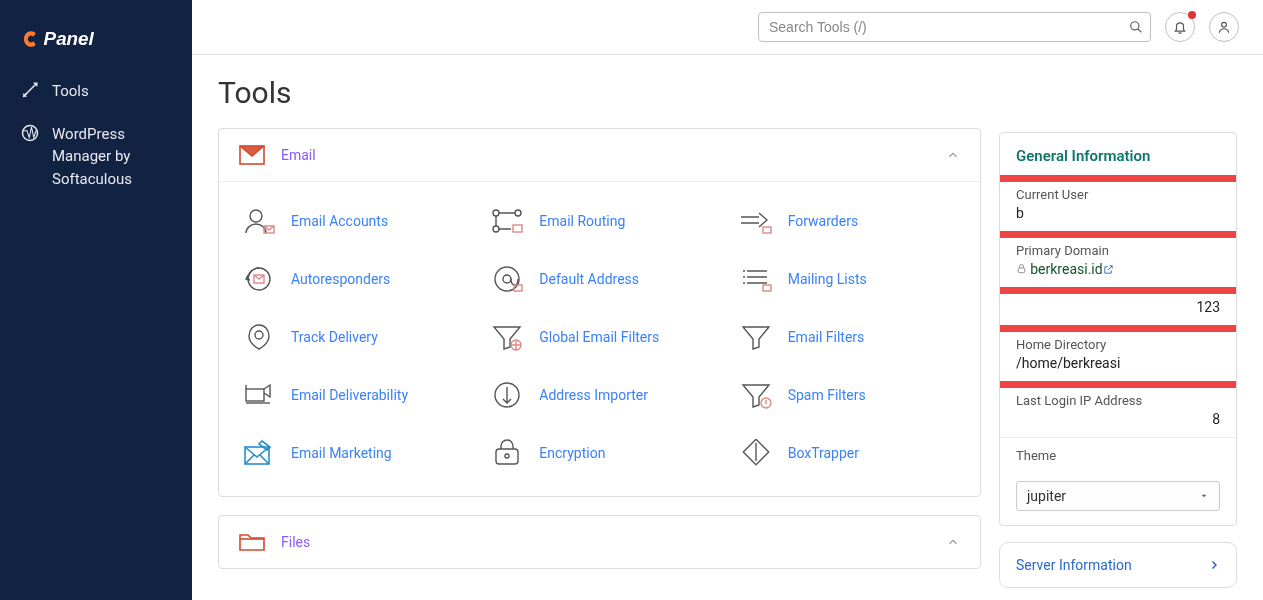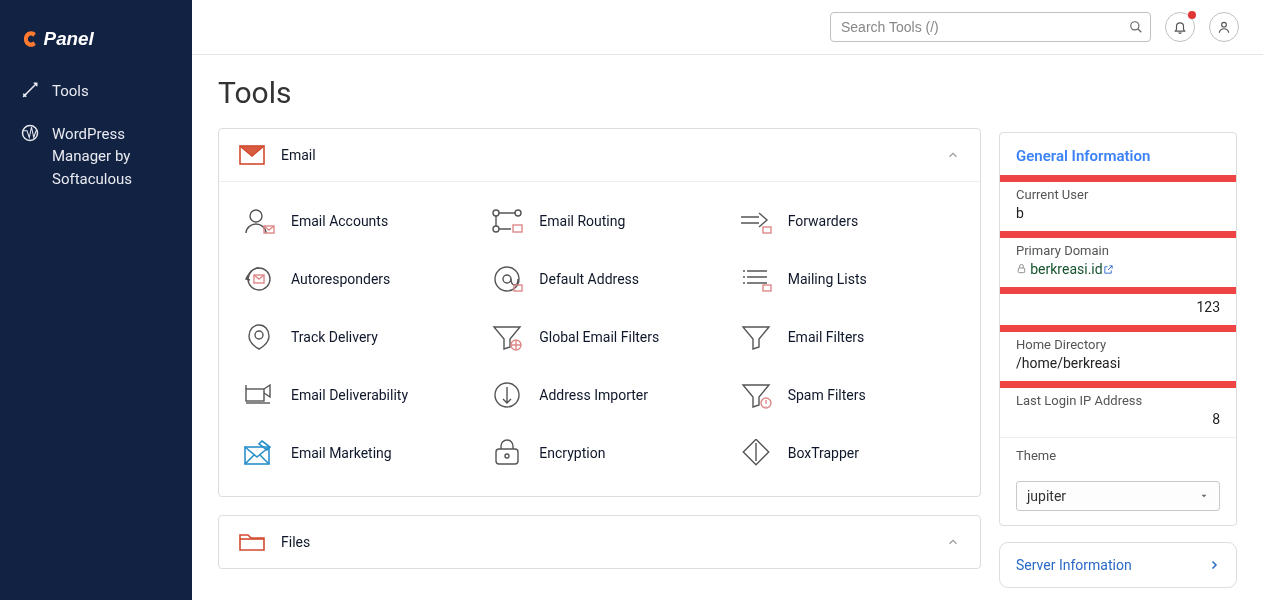--- a/index.html
+++ b/index.html
@@ -59,21 +59,21 @@
     height: 55px;
     border-bottom: 1px solid #e5e5e5;
     display: flex;
     align-items: center;
     justify-content: flex-end;
     padding: 0 24px;
     gap: 14px;
   }
   .search-wrap {
     position: relative;
-    width: 321px;
+    width: 393px;
   }
   .search-input {
     width: 100%;
     height: 30px;
     border: 1px solid #c0c0c0;
     border-radius: 4px;
     padding: 0 32px 0 10px;
     font-size: 14px;
     color: #555;
     background: #fff;
@@ -142,21 +142,21 @@
   .panel-header .ph-icon {
     width: 26px;
     height: 20px;
     margin-right: 16px;
     display: inline-flex;
     align-items: center;
     justify-content: center;
   }
   .panel-header .ph-title {
     font-size: 14px;
-    color: #0f172a;
+    color: #8b5cf6;
     flex: 1;
   }
   .panel-header .ph-chevron { color: #888; }
 
   .tool-grid {
     display: grid;
     grid-template-columns: repeat(3, 1fr);
     padding: 10px 8px 14px 8px;
     row-gap: 0;
   }
@@ -169,36 +169,36 @@
   .tool-icon {
     width: 40px;
     height: 30px;
     margin-right: 12px;
     display: inline-flex;
     align-items: center;
     justify-content: center;
     color: #555;
   }
   .tool-label {
-    color: #0f172a;
+    color: #3b82f6;
     font-size: 14px;
   }
 
   
   .info-panel {
     border: 1px solid #ddd;
     border-radius: 4px;
     background: #fff;
     margin-bottom: 16px;
   }
   .info-title {
     font-size: 15px;
     font-weight: 600;
     padding: 14px 16px 10px 16px;
-    color: #3b82f6;
+    color: #0f766e;
   }
   .info-row {
     padding: 5px 16px 10px 16px;
     border-top: 7px solid #ef4444;
     font-size: 13px;
   }
   .info-row:first-of-type { border-top: 1px solid #eee; }
   .info-label { color: #555; font-size: 13px; margin-bottom: 3px; }
   .info-value { color: #222; font-size: 14px; }
   .info-value.center { text-align: right; }

